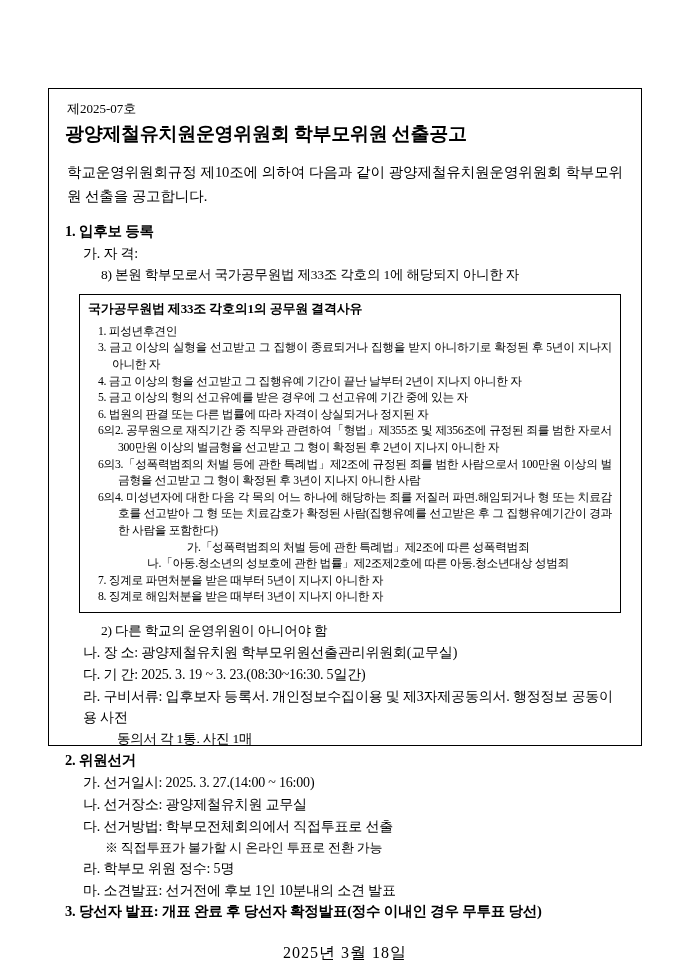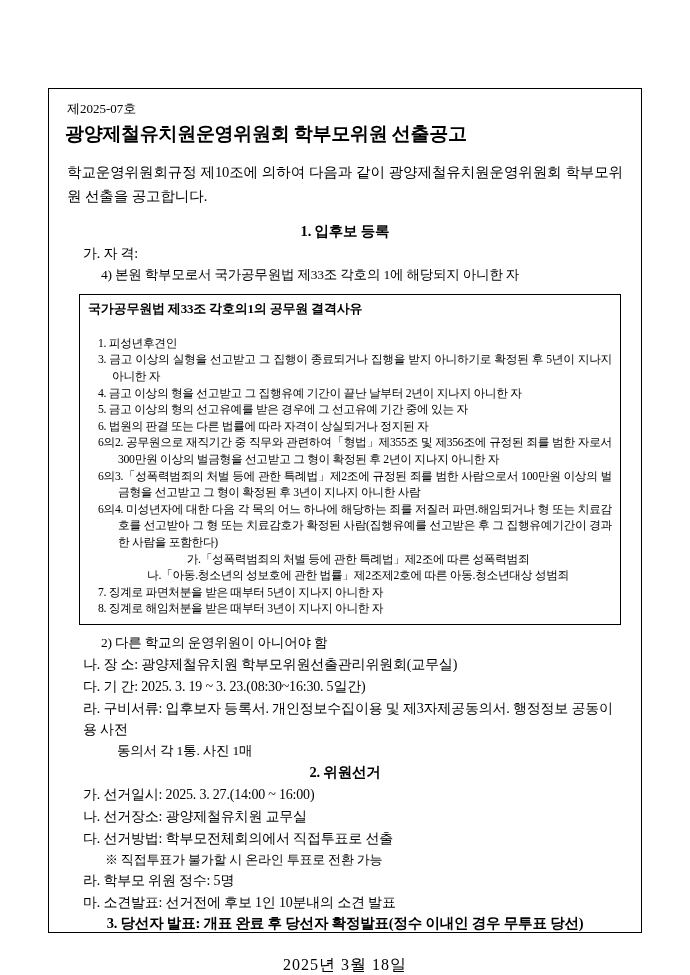--- a/index.html
+++ b/index.html
@@ -19,21 +19,21 @@
     width: 690px;
     height: 975px;
     background: #ffffff;
     box-sizing: border-box;
   }
   .doc-frame {
     position: absolute;
     left: 48px;
     top: 88px;
     width: 594px;
-    height: 845px;
+    height: 658px;
     border: 1px solid #000000;
     box-sizing: border-box;
     padding: 12px 16px 10px 16px;
   }
   .doc-number {
     font-size: 13px;
     line-height: 1.2;
     margin: 0 0 2px 2px;
   }
   .doc-title {
@@ -48,21 +48,20 @@
     text-align: justify;
     text-justify: inter-ideograph;
     margin: 0 2px 14px 2px;
     letter-spacing: -0.1px;
   }
   .sec {
     font-size: 14.5px;
     font-weight: bold;
     margin: 0 0 2px 0;
     letter-spacing: -0.2px;
-    text-align: center;
   }
   .lvl1 {
     font-size: 14px;
     margin: 0 0 1px 18px;
     letter-spacing: -0.2px;
     line-height: 1.5;
   }
   .lvl2 {
     font-size: 13.5px;
     margin: 0 0 1px 36px;
@@ -84,21 +83,21 @@
   
   .inner-box {
     border: 1px solid #000000;
     margin: 8px 4px 8px 14px;
     padding: 5px 8px 6px 8px;
     box-sizing: border-box;
   }
   .inner-box-title {
     font-size: 13px;
     font-weight: bold;
-    margin: 0 0 18px 0;
+    margin: 0 0 6px 0;
     letter-spacing: -0.2px;
   }
   .ib-item {
     font-size: 11.7px;
     line-height: 1.42;
     margin: 0 0 0 10px;
     letter-spacing: -0.3px;
     text-align: justify;
     text-justify: inter-ideograph;
   }
@@ -131,21 +130,21 @@
   <div class="doc-frame">
 
     <div class="doc-number">제2025-07호</div>
 
     <div class="doc-title">광양제철유치원운영위원회 학부모위원 선출공고</div>
 
     <p class="intro">학교운영위원회규정 제10조에 의하여 다음과 같이 광양제철유치원운영위원회 학부모위원 선출을 공고합니다.</p>
 
     <div class="sec">1. 입후보 등록</div>
     <div class="lvl1">가. 자 격:</div>
-    <div class="lvl2">4) 본원 학부모로서 국가공무원법 제33조 각호의 1에 해당되지 아니한 자</div>
+    <div class="lvl2">8) 본원 학부모로서 국가공무원법 제33조 각호의 1에 해당되지 아니한 자</div>
 
     <div class="inner-box">
       <div class="inner-box-title">국가공무원법 제33조 각호의1의 공무원 결격사유</div>
       <div class="ib-item ib-hang">1.  피성년후견인</div>
       <div class="ib-item ib-hang">3.  금고 이상의 실형을 선고받고 그 집행이 종료되거나 집행을 받지 아니하기로 확정된 후 5년이 지나지 아니한 자</div>
       <div class="ib-item ib-hang">4.  금고 이상의 형을 선고받고 그 집행유예 기간이 끝난 날부터 2년이 지나지 아니한 자</div>
       <div class="ib-item ib-hang">5.  금고 이상의 형의 선고유예를 받은 경우에 그 선고유예 기간 중에 있는 자</div>
       <div class="ib-item ib-hang">6.  법원의 판결 또는 다른 법률에 따라 자격이 상실되거나 정지된 자</div>
       <div class="ib-item ib-hang-wide">6의2.  공무원으로 재직기간 중 직무와 관련하여「형법」제355조 및 제356조에 규정된 죄를 범한 자로서 300만원 이상의 벌금형을 선고받고 그 형이 확정된 후 2년이 지나지 아니한 자</div>
       <div class="ib-item ib-hang-wide">6의3.「성폭력범죄의 처벌 등에 관한 특례법」제2조에 규정된 죄를 범한 사람으로서 100만원 이상의 벌금형을 선고받고 그 형이 확정된 후 3년이 지나지 아니한 사람</div>

